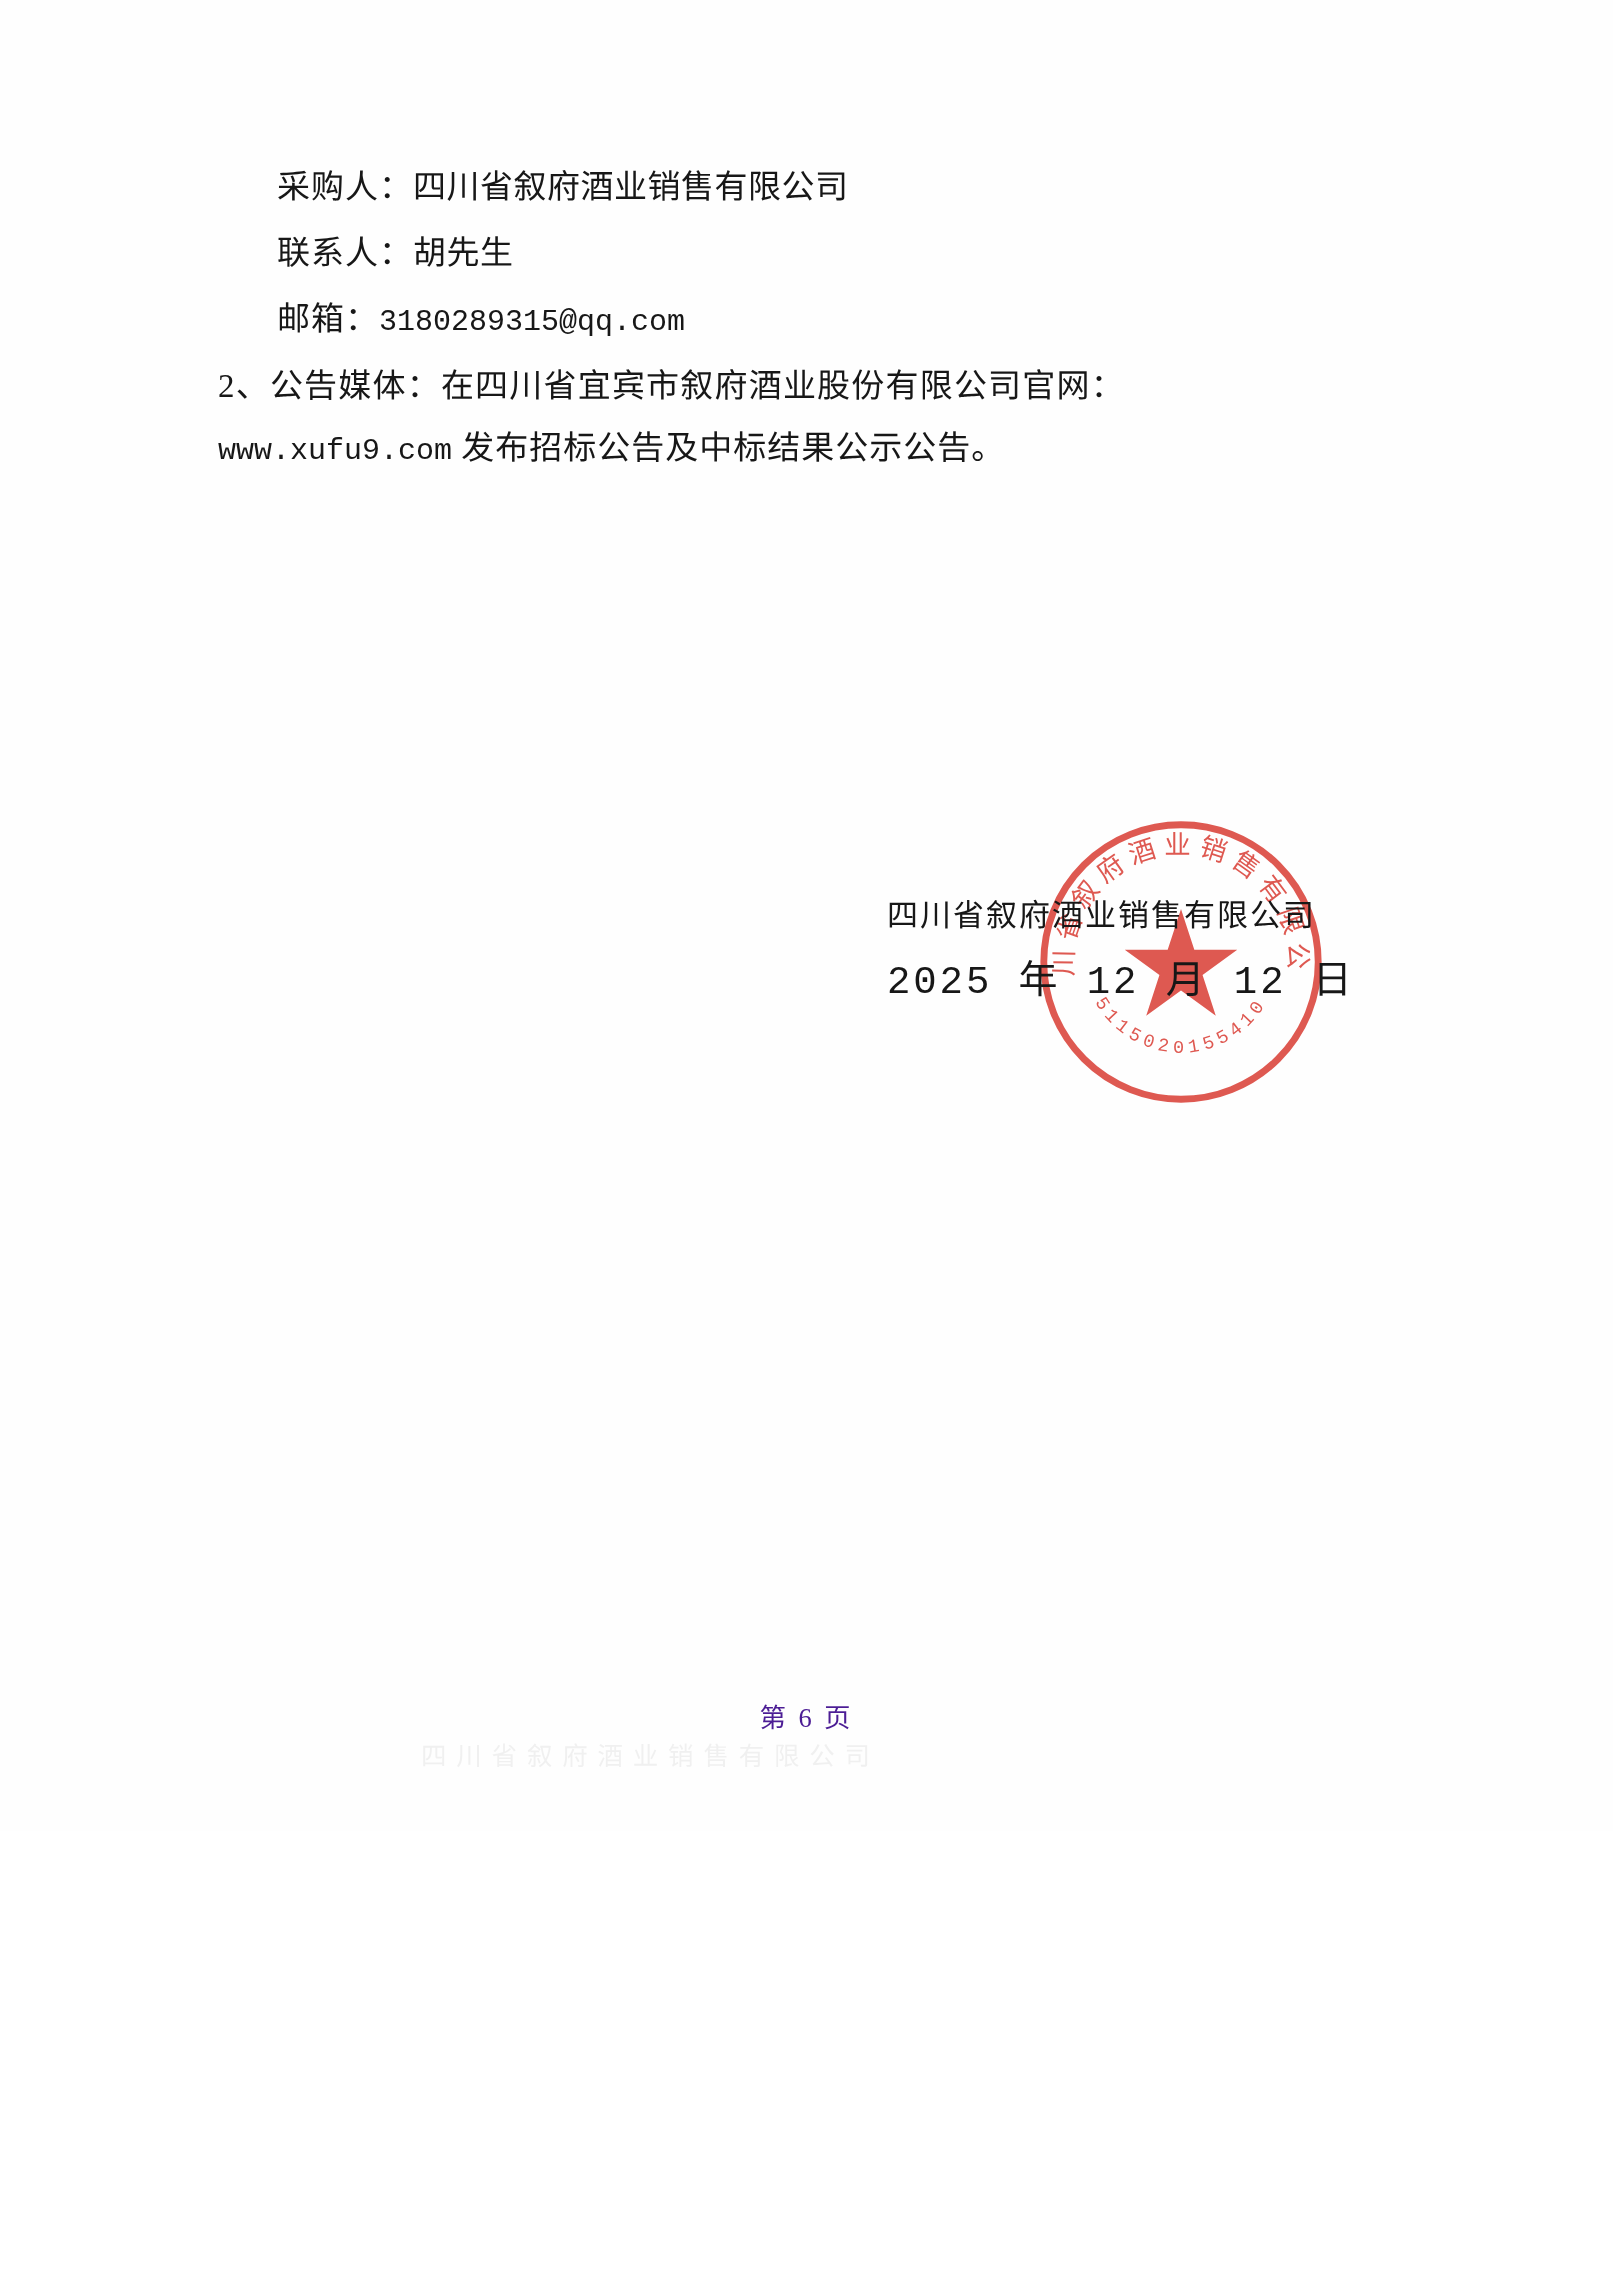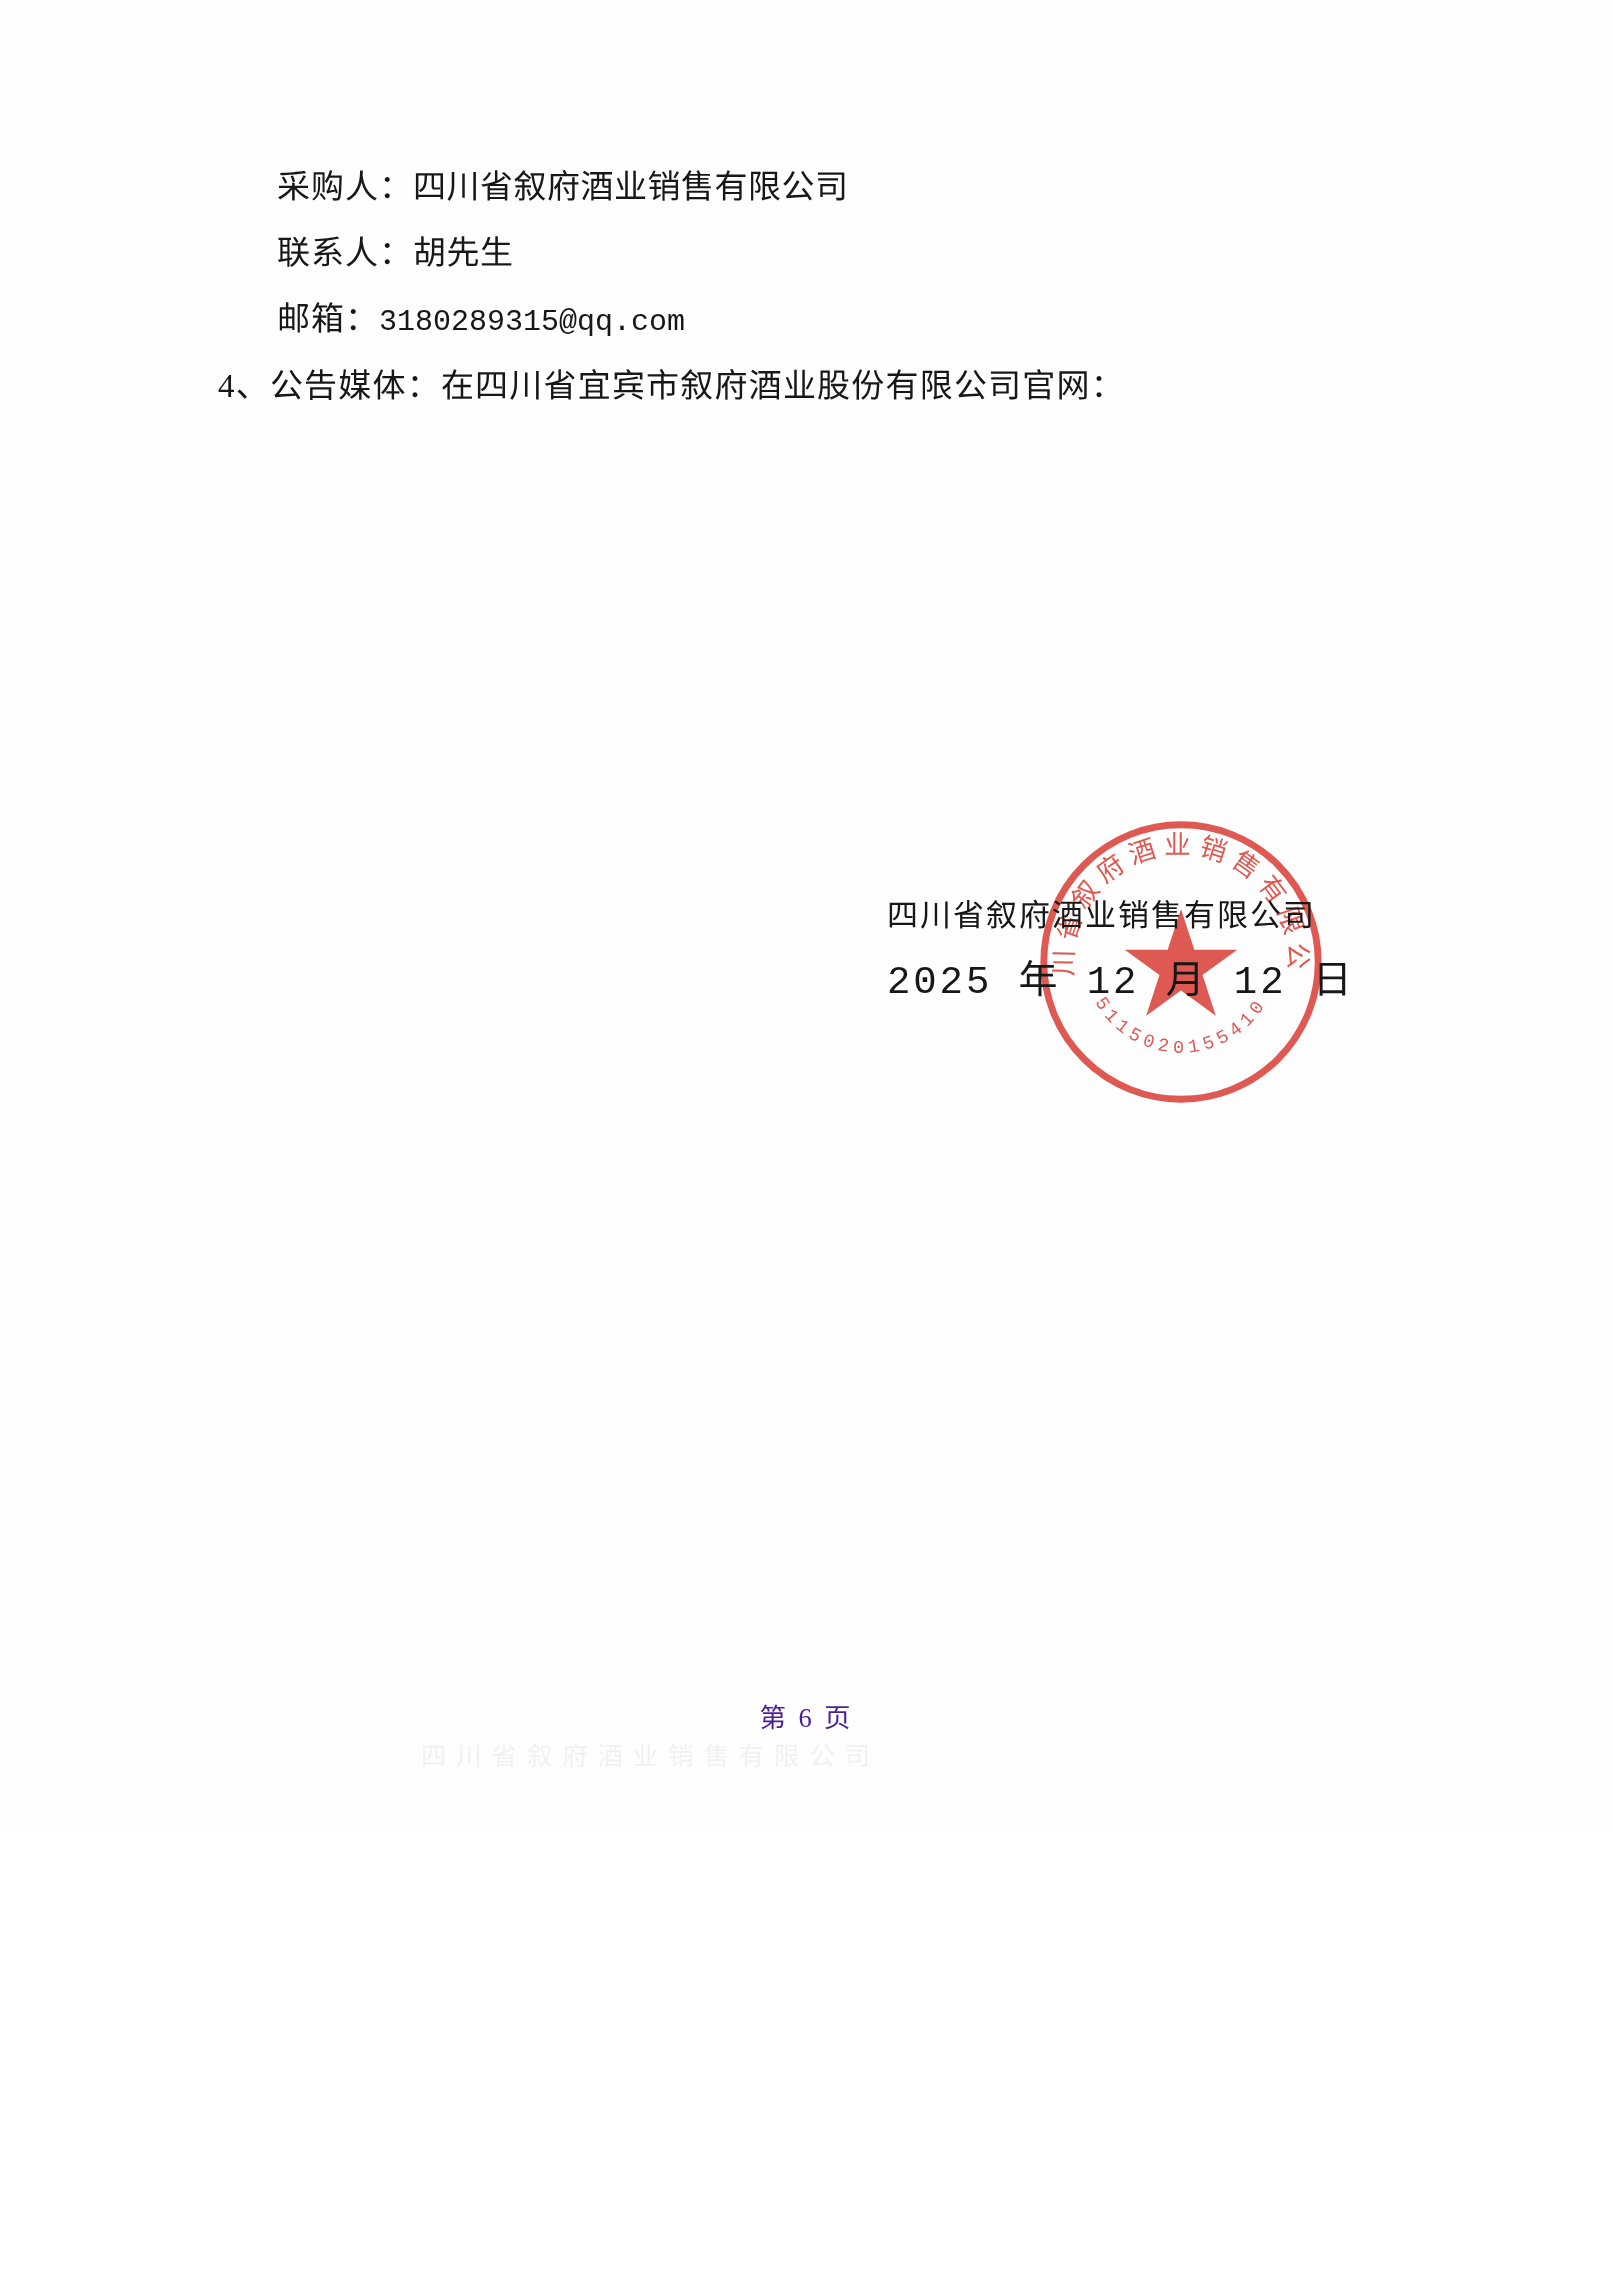--- a/index.html
+++ b/index.html
@@ -112,22 +112,25 @@
 
     <p class="indent-line">
       <span class="label">联系人：</span><span>胡先生</span>
     </p>
 
 
     <p class="indent-line">
       <span class="label">邮箱：</span><span class="mono">3180289315@qq.com</span>
     </p>
 
-    <p class="body-line">4、公告媒体：在四川省宜宾市叙府酒业股份有限公司官网：</p>
+    <p class="body-line">2、公告媒体：在四川省宜宾市叙府酒业股份有限公司官网：</p>
 
+    <p class="body-line second">
+      <span class="mono">www.xufu9.com</span><span> 发布招标公告及中标结果公示公告。</span>
+    </p>
 
   </div>
 
   <div class="seal">
     <svg width="294" height="294" viewBox="0 0 300 300" xmlns="http://www.w3.org/2000/svg">
       <defs>
         <path id="sealTopArc" d="M 40,150 A 110,110 0 0 1 260,150"></path>
         <path id="sealBottomArc" d="M 62,190 A 100,100 0 0 0 238,190"></path>
       </defs>
       <circle cx="150" cy="150" r="140" fill="none" stroke="#d8352c" stroke-width="7"></circle>

